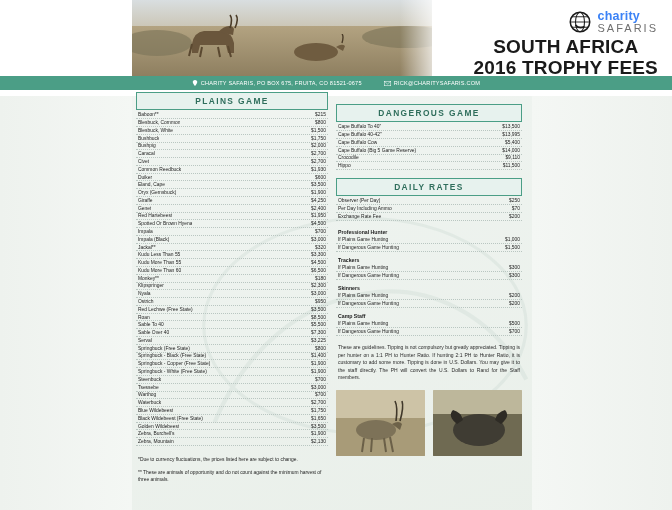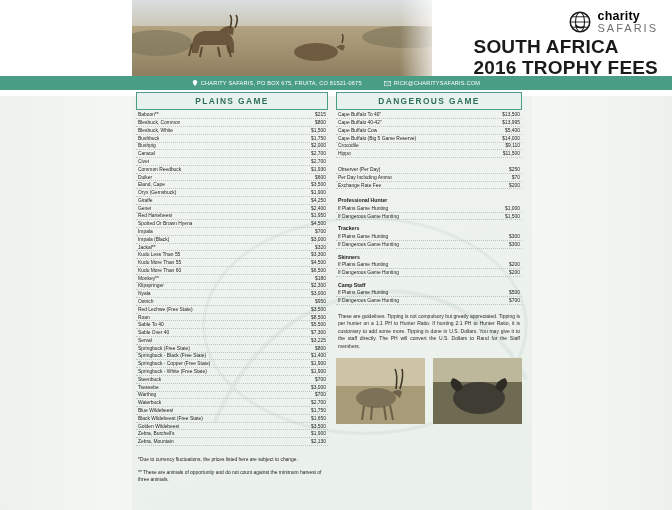--- a/index.html
+++ b/index.html
@@ -36,37 +36,37 @@
     position:absolute;left:432px;top:0;width:240px;height:76px;
     background:#fff;
   }
   .hero-fade{
     position:absolute;left:400px;top:0;width:60px;height:76px;
     background:linear-gradient(90deg,rgba(255,255,255,0),#ffffff 75%);
   }
   .brand{position:absolute;right:14px;top:10px;display:flex;align-items:center;gap:6px;}
   .brand-mark{width:24px;height:24px;}
   .brand-txt{line-height:1.05;}
-  .brand-txt .b1{font-size:12.5px;font-weight:bold;color:#000000;letter-spacing:.2px;}
+  .brand-txt .b1{font-size:12.5px;font-weight:bold;color:#3b82f6;letter-spacing:.2px;}
   .brand-txt .b2{font-size:11px;color:#6f6f6f;letter-spacing:2px;}
   .title{
-    position:absolute;right:14px;top:36px;text-align:left;
+    position:absolute;right:14px;top:36px;text-align:center;
     font-size:19px;font-weight:bold;color:#1a1a1a;line-height:1.12;letter-spacing:.2px;
   }
   .contactbar{
     position:absolute;left:0;top:76px;width:672px;height:14px;
     background:#4b9e86;color:#fff;font-size:5.6px;letter-spacing:.2px;
     display:flex;align-items:center;justify-content:center;gap:22px;
   }
   .cb-item{display:flex;align-items:center;gap:3px;}
 
   
   .cols{position:absolute;left:0;top:92px;width:672px;}
   .colL{position:absolute;left:136px;top:0;width:192px;}
-  .colR{position:absolute;left:336px;top:0;width:186px;}
+  .colR{position:absolute;left:336px;top:12px;width:186px;}
 
   .sect-hd{
     border:1px solid #4b9e86;background:#e7f2ee;color:#2f6e5c;
     text-align:center;font-size:8.4px;font-weight:bold;letter-spacing:1.4px;
     padding:3.2px 0;margin-bottom:1px;
   }
   .rows{font-size:4.9px;color:#222;}
   .row{display:flex;justify-content:space-between;align-items:center;
        border-bottom:.5px dotted #b9c6c1;padding:.9px 2px;}
   .row .nm{white-space:nowrap;overflow:hidden;text-overflow:ellipsis;}
@@ -369,20 +369,21 @@
             <span class="nm">Crocodile</span>
             <span class="pr">$9,110</span>
           </div>
           <div class="row">
             <span class="nm">Hippo</span>
             <span class="pr">$11,500</span>
           </div>
         </div>
 
       <div class="blk">
+        <div class="sect-hd">DAILY RATES</div>
         <div class="rows" id="daily-rows">
             <div class="row">
               <span class="nm">Observer (Per Day)</span>
               <span class="pr">$250</span>
             </div>
             <div class="row">
               <span class="nm">Per Day Including Ammo</span>
               <span class="pr">$70</span>
             </div>
             <div class="row">

